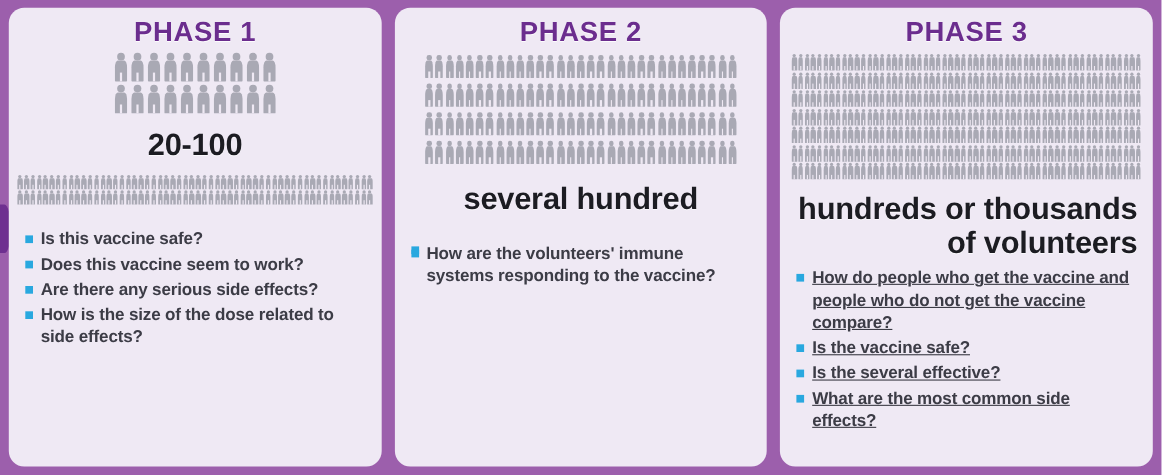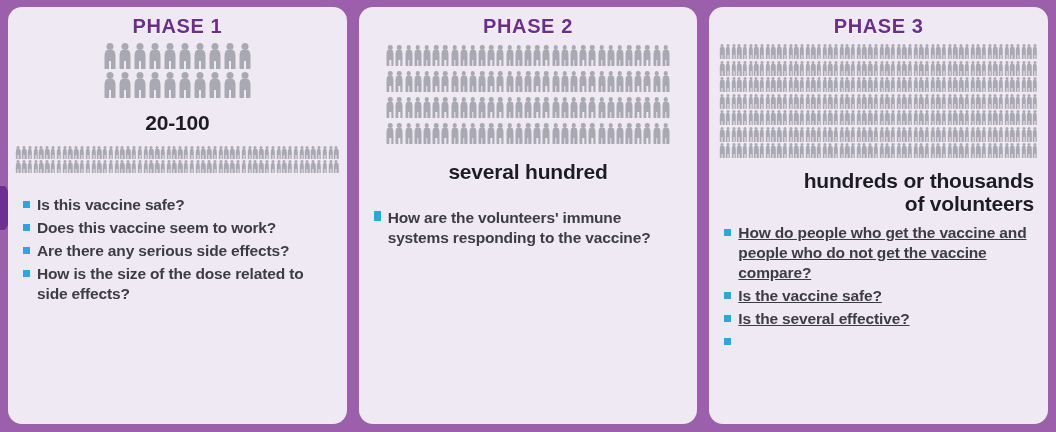--- a/index.html
+++ b/index.html
@@ -47,21 +47,21 @@
     box-sizing: border-box;
     padding: 9px 14px 10px 14px;
     overflow: hidden;
     display: flex;
     flex-direction: column;
   }
 
   .phase-title {
     text-align: center;
     color: #6B2D8E;
-    font-size: 20px;
+    font-size: 25px;
     font-weight: bold;
     letter-spacing: 0.6px;
     line-height: 1.05;
     margin: 0 0 4px 0;
     text-shadow: 0 1px 0 rgba(255,255,255,0.85);
   }
 
   
   .people-block {
     display: flex;
@@ -127,21 +127,21 @@
   .p3 .person { width: 5px; height: 15px; margin: 0 0.35px; }
   .p3 .head { width: 3px; height: 3px; }
   .p3 .body { top: 3px; width: 4.4px; height: 12px; }
   .p3 .gapleg { bottom: 0; width: 1px; height: 4.5px; }
   .p3 .people-row { margin-bottom: 1.5px; }
 
   .headline {
     text-align: center;
     color: #1C1C22;
     font-weight: bold;
-    font-size: 21px;
+    font-size: 28px;
     line-height: 1.12;
     margin: 0;
     text-shadow: 0 1px 0 rgba(255,255,255,0.7);
     letter-spacing: -0.2px;
   }
 
   ul.qlist {
     list-style: none;
     margin: 0;
     padding: 0;
@@ -3503,18 +3503,18 @@
 
       <div class="headline">
           <div>hundreds or thousands</div>
           <div>of volunteers</div>
         </div>
 
       <ul class="qlist">
           <li><span class="bullet-sq"></span><span>How do people who get the vaccine and people who do not get the vaccine compare?</span></li>
           <li><span class="bullet-sq"></span><span>Is the vaccine safe?</span></li>
           <li><span class="bullet-sq"></span><span>Is the several effective?</span></li>
-          <li><span class="bullet-sq"></span></li>
+          <li><span class="bullet-sq"></span><span>What are the most common side effects?</span></li>
         </ul>
     </div>
 
   </div>
 </div>
 
 </body></html>

